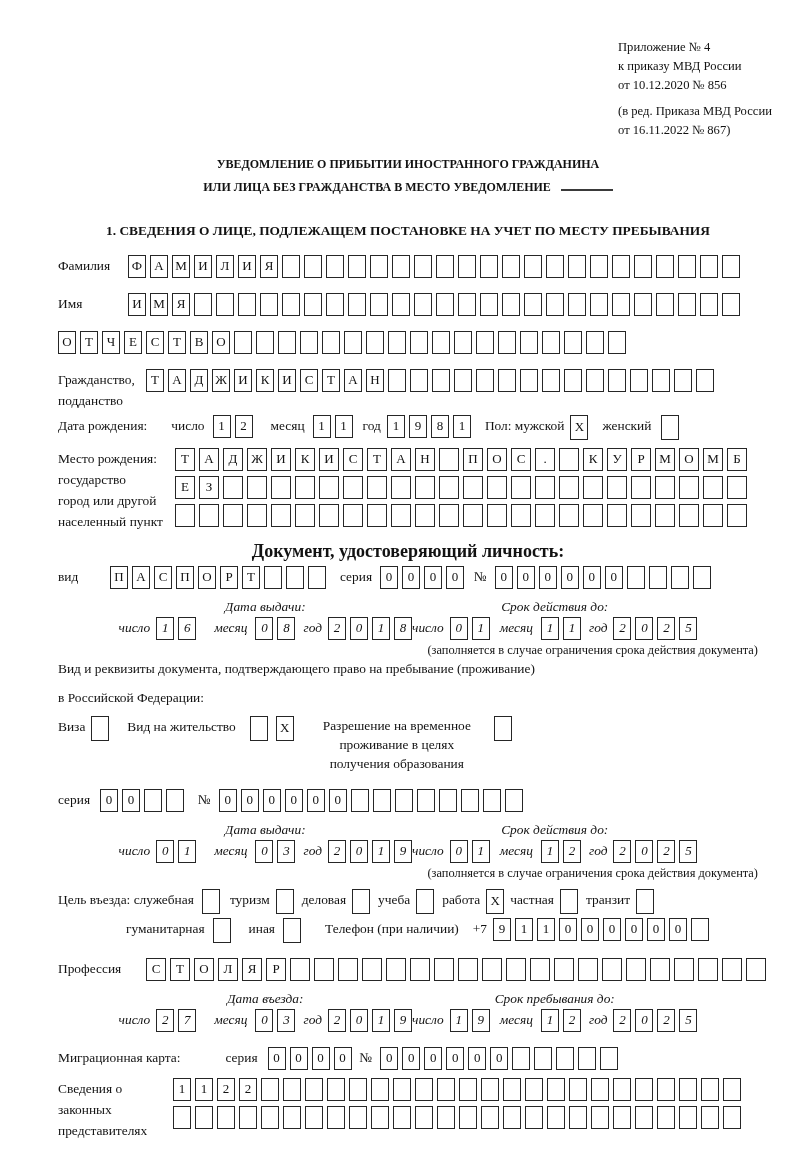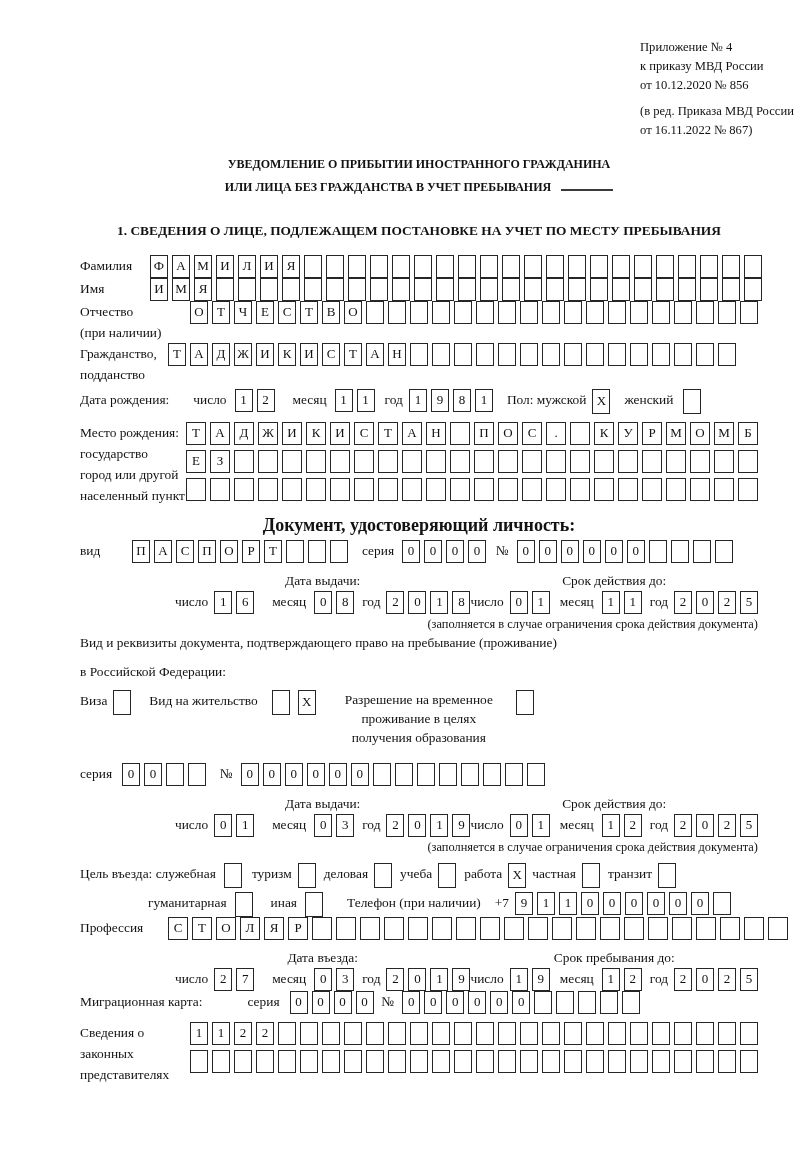--- a/index.html
+++ b/index.html
@@ -2,55 +2,55 @@
 <html><head>
 <meta charset="utf-8">
 <style>
   * { margin:0; padding:0; box-sizing:border-box; }
   html,body { background:#ffffff; }
   body {
     width:800px; height:1163px; overflow:hidden;
     font-family:"Liberation Serif","DejaVu Serif",serif;
     color:#121212;
   }
-  .page { width:800px; height:832px; padding:38px 42px 20px 80px; }
+  .page { width:800px; height:832px; padding:38px 42px 20px 58px; }
 
   
   .hdr { margin-left:560px; width:200px; font-size:12.6px; line-height:1.5; }
   .hdr .gap { margin-top:7px; }
   .forma { text-align:right; padding-right:4px; font-weight:bold; font-size:14px; margin-top:16px; letter-spacing:.5px; }
 
   
   .title { text-align:center; font-weight:bold; font-size:12px; margin-top:14px; line-height:1.9; }
   .uline { display:inline-block; width:52px; border-bottom:2px solid #3a3a3a; margin-left:10px; height:.9em; }
   .sec { text-align:center; font-weight:bold; font-size:13.4px; margin-top:24px; }
 
   
-  .row { display:flex; align-items:flex-start; margin-top:0; }
+  .row { display:flex; align-items:flex-start; margin-top:15px; }
   .lbl { font-size:13.4px; line-height:21px; flex:none; }
   .bxs { display:inline-flex; gap:4px; flex:none; }
   .cbox {
     width:18px; height:23px; flex:none;
     border:1.6px solid #262626; background:#fff;
     text-align:center; font-size:13px; line-height:19px;
   }
   .wide .cbox { width:20px; }
   .chk .cbox { height:25px; line-height:21px; }
 
   .w70{width:70px;} .w110{width:110px;} .w88{width:88px;} .w117{width:117px;} .w52{width:52px;} .w115{width:115px;}
   .ml6{margin-left:6px;} .ml8{margin-left:8px;} .ml10{margin-left:10px;} .ml14{margin-left:14px;}
   .ml18{margin-left:18px;} .ml24{margin-left:24px;} .ml45{margin-left:45px;}
   .mt4{margin-top:4px;} .mt8{margin-top:8px;} .mt10{} .mt16{margin-top:16px;}
 
   .stack { display:flex; flex-direction:column; gap:5px; }
 
   .center-b { text-align:center; font-weight:bold; font-size:18px; margin-top:9px; }
 
   
-  .datepair { display:flex; justify-content:flex-end; margin-top:10px; }
+  .datepair { display:flex; justify-content:center; margin-top:10px;font-style:italic; }
   .dategrp-title { text-align:center; font-size:13.4px; margin-bottom:2px; }
   .dateline { display:flex; align-items:flex-start; }
   .note-right { text-align:right; font-size:12.4px; margin-top:3px; }
 
   .multi { text-align:center; line-height:19px; }
   .permit-row { align-items:flex-start; }
 
   .legal-lbls { line-height:21.5px; }
 </style>
 </head>
@@ -61,21 +61,21 @@
   <div class="hdr">
     <div>Приложение № 4</div>
     <div>к приказу МВД России</div>
     <div>от 10.12.2020 № 856</div>
     <div class="gap">(в ред. Приказа МВД России</div>
     <div>от 16.11.2022 № 867)</div>
   </div>
 
   <div class="title">
     <div>УВЕДОМЛЕНИЕ О ПРИБЫТИИ ИНОСТРАННОГО ГРАЖДАНИНА</div>
-    <div><span>ИЛИ ЛИЦА БЕЗ ГРАЖДАНСТВА В УЧЕТ ПРЕБЫВАНИЯ</span><span class="uline"></span></div>
+    <div><span>ИЛИ ЛИЦА БЕЗ ГРАЖДАНСТВА В МЕСТО УВЕДОМЛЕНИЕ</span><span class="uline"></span></div>
   </div>
 
   <div class="sec">1. СВЕДЕНИЯ О ЛИЦЕ, ПОДЛЕЖАЩЕМ ПОСТАНОВКЕ НА УЧЕТ ПО МЕСТУ ПРЕБЫВАНИЯ</div>
 
   <div class="row mt16">
     <div class="lbl w70">Фамилия</div>
     <div class="bxs">
         <span class="cbox">Ф</span>
         <span class="cbox">А</span>
         <span class="cbox">М</span>
@@ -135,24 +135,20 @@
         <span class="cbox"></span>
         <span class="cbox"></span>
         <span class="cbox"></span>
         <span class="cbox"></span>
         <span class="cbox"></span>
         <span class="cbox"></span>
       </div>
   </div>
 
   <div class="row">
-    <div class="w110">
-      <div class="lbl">Отчество</div>
-      <div class="lbl">(при наличии)</div>
-    </div>
     <div class="bxs">
         <span class="cbox">О</span>
         <span class="cbox">Т</span>
         <span class="cbox">Ч</span>
         <span class="cbox">Е</span>
         <span class="cbox">С</span>
         <span class="cbox">Т</span>
         <span class="cbox">В</span>
         <span class="cbox">О</span>
         <span class="cbox"></span>

